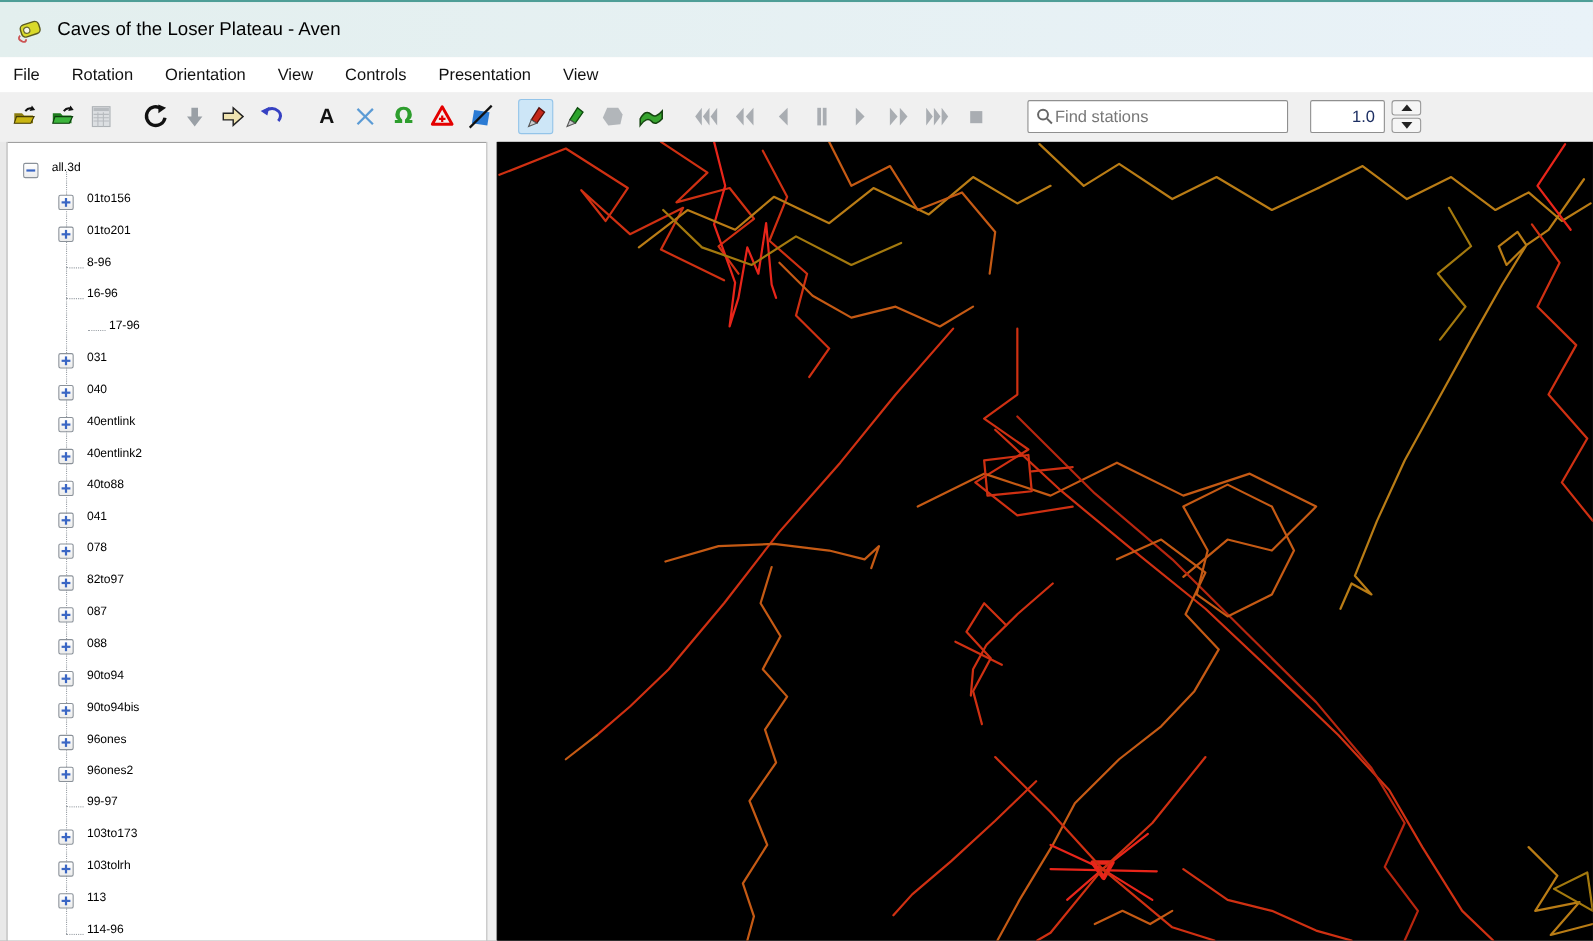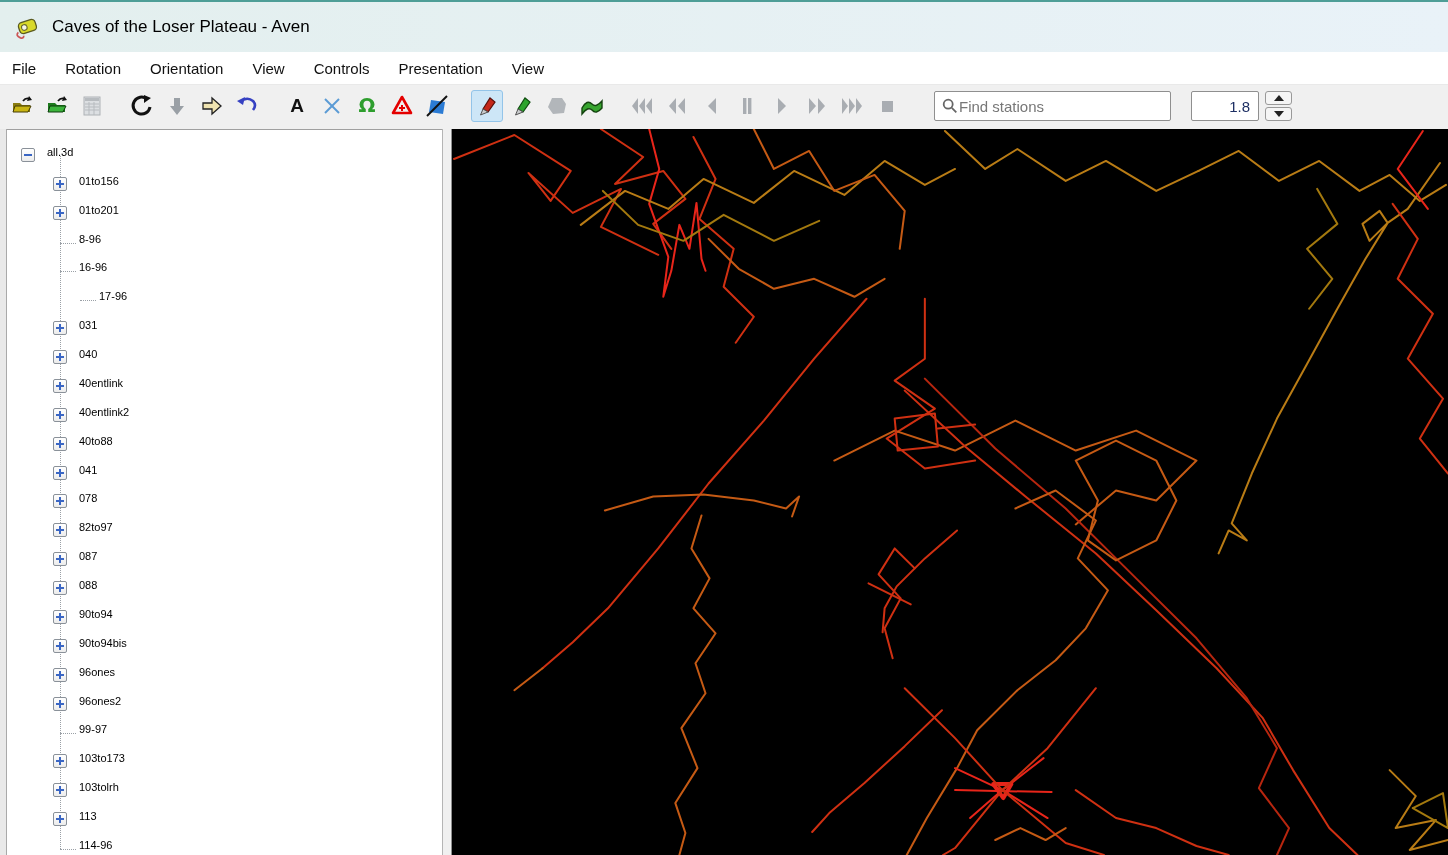--- a/index.html
+++ b/index.html
@@ -236,21 +236,21 @@
           <rect x="7" y="7" width="11" height="11" fill="#a9adb2"></rect>
         </svg>
       </div>
       <div class="search-wrap">
       <svg width="18" height="18" viewBox="0 0 20 20">
         <circle cx="8" cy="8" r="5" stroke="#666" stroke-width="2" fill="none"></circle>
         <line x1="12" y1="12" x2="17" y2="17" stroke="#666" stroke-width="2"></line>
       </svg>
       <input type="text" placeholder="Find stations" style="">
     </div>
-    <div class="spin-field">1.8</div>
+    <div class="spin-field">1.0</div>
     <div class="spin-btns">
       <div class="spin-btn">
           <div class="tri-up"></div>
         </div>
       <div class="spin-btn">
           <div class="tri-down"></div>
         </div>
     </div>
   </div>
 

